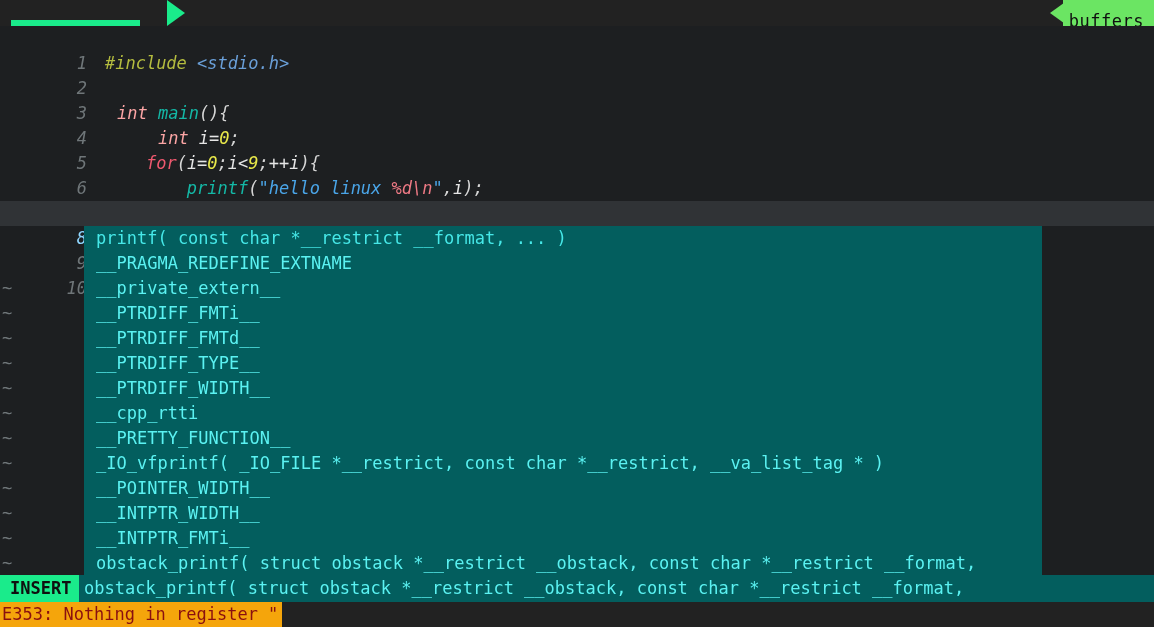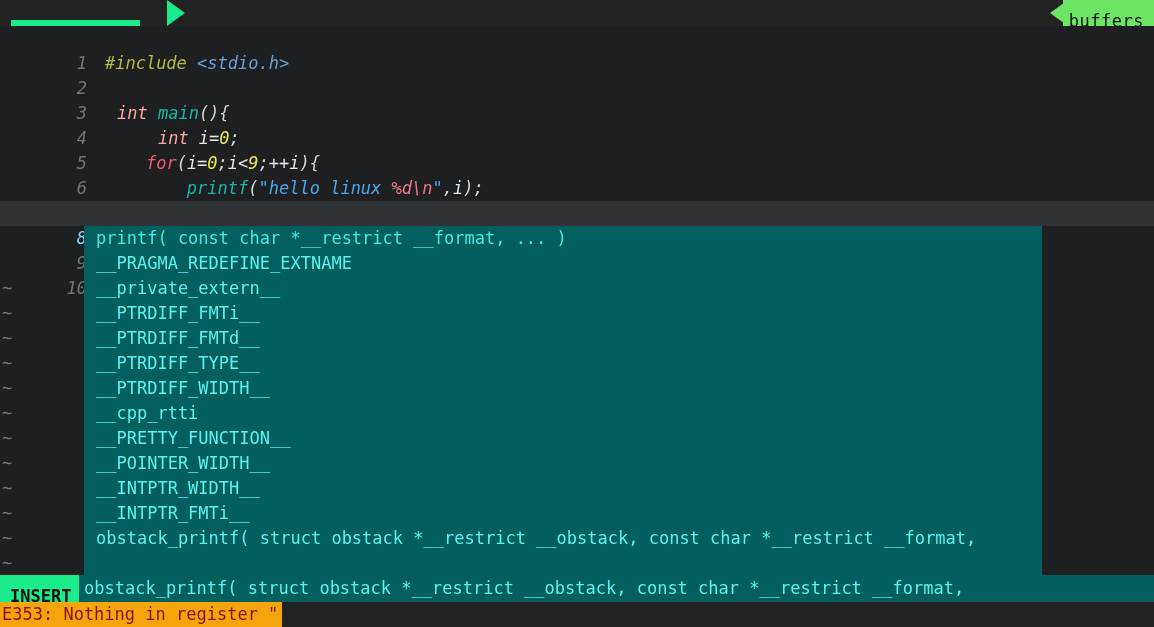--- a/index.html
+++ b/index.html
@@ -88,21 +88,21 @@
     overflow:hidden;
   }
   .pu-row.first{color:#46e8e8;}
   
   #statusline{
     position:absolute;left:0;top:575px;width:1154px;height:27px;
     background:#035e5e;z-index:8;
   }
   #mode{
     position:absolute;left:0;top:0;height:39px;line-height:27px;
-    background:#1aeb8b;color:#101010;padding:8px 8px 0 10px;
+    background:#1aeb8b;color:#101010;padding:0 8px 0 10px;
     font-weight:bold;font-size:17px;white-space:pre;
   }
   #statustext{
     position:absolute;left:84px;top:0;height:27px;line-height:27px;
     color:#5bf2f2;white-space:pre;font-size:17px;
   }
   
   #msgline{
     position:absolute;left:0;top:602px;width:1154px;height:25px;
     background:#222222;z-index:9;
@@ -184,20 +184,21 @@
 <div id="popup">
     <div class="pu-row first">printf( const char *__restrict __format, ... )</div>
     <div class="pu-row">__PRAGMA_REDEFINE_EXTNAME</div>
     <div class="pu-row">__private_extern__</div>
     <div class="pu-row">__PTRDIFF_FMTi__</div>
     <div class="pu-row">__PTRDIFF_FMTd__</div>
     <div class="pu-row">__PTRDIFF_TYPE__</div>
     <div class="pu-row">__PTRDIFF_WIDTH__</div>
     <div class="pu-row">__cpp_rtti</div>
     <div class="pu-row">__PRETTY_FUNCTION__</div>
+    <div class="pu-row">_IO_vfprintf( _IO_FILE *__restrict, const char *__restrict, __va_list_tag * )</div>
     <div class="pu-row">__POINTER_WIDTH__</div>
     <div class="pu-row">__INTPTR_WIDTH__</div>
     <div class="pu-row">__INTPTR_FMTi__</div>
     <div class="pu-row">obstack_printf( struct obstack *__restrict __obstack, const char *__restrict __format,</div>
   </div>
 
 <div id="statusline">
   <span id="mode">INSERT</span>
   <span id="statustext">obstack_printf( struct obstack *__restrict __obstack, const char *__restrict __format,</span>
 </div>

